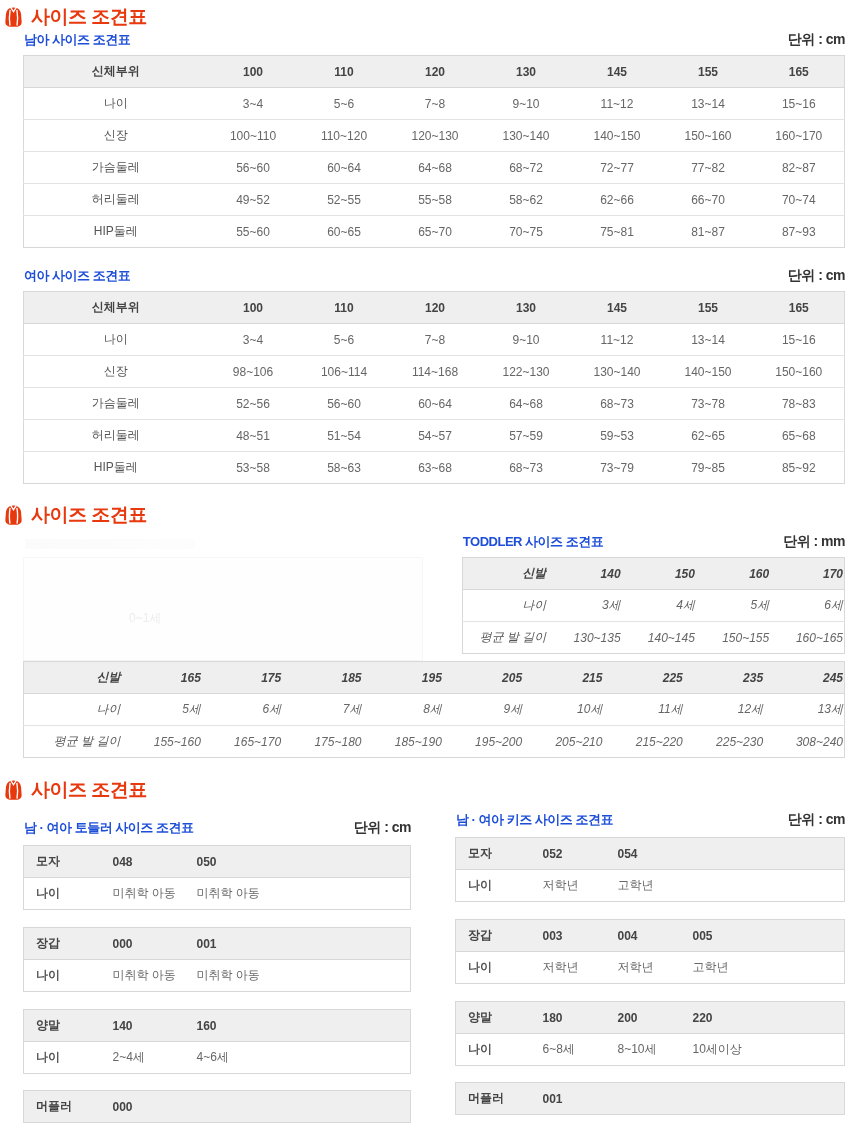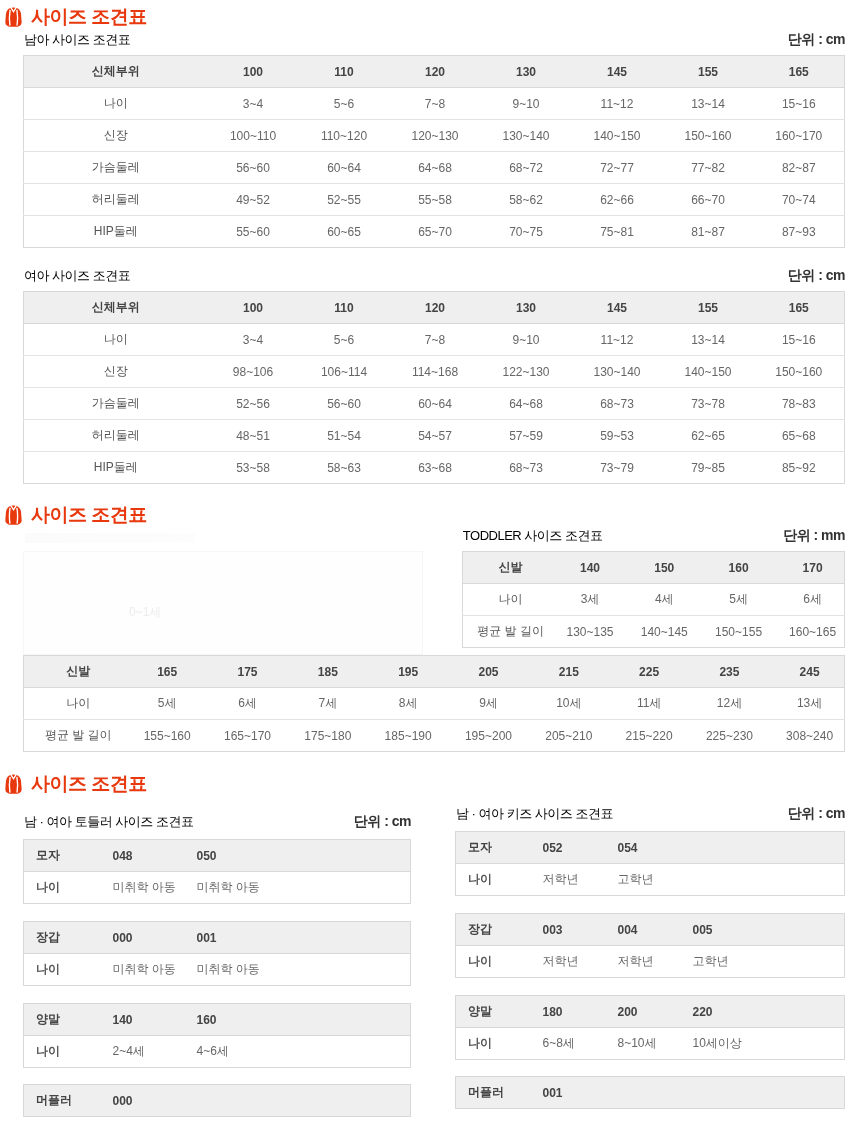--- a/index.html
+++ b/index.html
@@ -6,33 +6,33 @@
   body{width:867px;height:1128px;font-family:"Liberation Sans","DejaVu Sans",sans-serif;-webkit-font-smoothing:antialiased;}
   .page{box-sizing:border-box;width:867px;padding:5px 22px 0 23px;}
 
   
   .sec-head{display:flex;align-items:center;gap:7px;height:24px;margin-left:-20px;}
   .sec-head .ttl{color:#e8380d;font-size:19px;font-weight:bold;letter-spacing:-0.5px;}
   .jacket{width:21px;height:22px;display:inline-block;}
 
   
   .title-row{display:flex;justify-content:space-between;align-items:flex-end;margin:7px 0 6px 1px;height:17px;}
-  .tbl-title{font-size:13px;font-weight:normal;color:#000000;letter-spacing:-0.5px;}
+  .tbl-title{font-size:13px;font-weight:bold;color:#1d4ed8;letter-spacing:-0.5px;}
   .unit{font-size:14px;font-weight:bold;color:#333;letter-spacing:-0.5px;}
 
   
   .tblbox table{border-collapse:collapse;width:100%;table-layout:fixed;border:1px solid #d8d8d8;font-size:12px;color:#666;}
   .tblbox th,.tblbox td{height:29px;border-bottom:1px solid #e3e3e3;font-weight:normal;overflow:hidden;white-space:nowrap;}
   .tblbox tr:last-child td{border-bottom:none;}
   .tblbox thead th{background:#efefef;font-weight:bold;color:#444;border-bottom:1px solid #d8d8d8;}
   .tblbox tbody td.lbl{color:#555;}
   
   .tc th,.tc td{text-align:center;}
   
-  .tl th,.tl td{text-align:center;padding-left:12px;}
+  .tl th,.tl td{text-align:right;padding-left:12px;font-style:italic;}
   .tl tbody td.lbl{font-weight:normal;}
   
   .ts th,.ts td{text-align:left;padding-left:12px;}
   .ts tbody td.lbl{font-weight:bold;color:#555;}
   .ts{margin-bottom:17px;}
 
   
   .two-col{display:flex;justify-content:space-between;align-items:flex-start;}
   .colL{width:388px;}
   .colR{width:390px;}
@@ -220,21 +220,21 @@
       <svg viewBox="0 0 34 34" width="21" height="22" aria-hidden="true">
         <path d="M17 1.5 C9.5 1.5 5.6 6 4.8 12 L3.8 25 C3.5 30 8 32.8 12.5 32.8 L21.5 32.8 C26 32.8 30.5 30 30.2 25 L29.2 12 C28.4 6 24.5 1.5 17 1.5 Z" fill="#e8380d"></path>
         <path d="M11.5 5.5 C10.2 13 10.2 24 11.3 31" stroke="#fff" stroke-width="2.2" fill="none"></path>
         <path d="M22.5 5.5 C23.8 13 23.8 24 22.7 31" stroke="#fff" stroke-width="2.2" fill="none"></path>
         <path d="M12.5 1.5 L17 8.5 L21.5 1.5" stroke="#fff" stroke-width="2.2" fill="none"></path>
       </svg>
     </span>
     <span class="ttl">사이즈 조견표</span>
   </div>
 
-  <div class="two-col" style="gap:39px;">
+  <div class="two-col" style="margin-top:6px;gap:39px;">
     <div class="ghost">
       <div class="g-title"></div>
       <div class="g-box">
         <span class="g-text">0~1세</span>
       </div>
     </div>
     <div class="colR">
       <div class="title-row" style="margin-top:1px;">
         <span class="tbl-title">TODDLER 사이즈 조견표</span>
         <span class="unit">단위 : mm</span>

